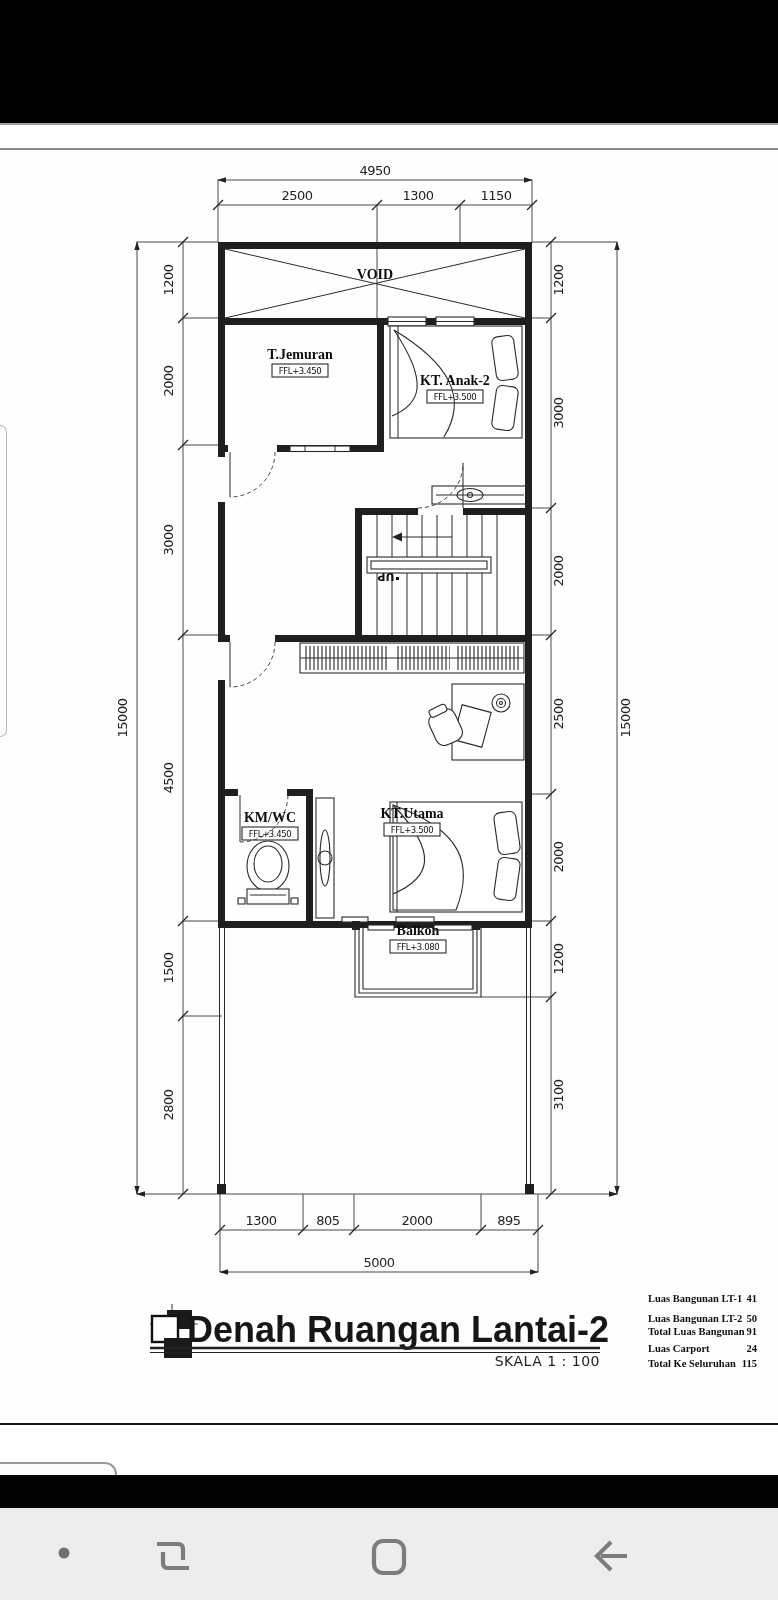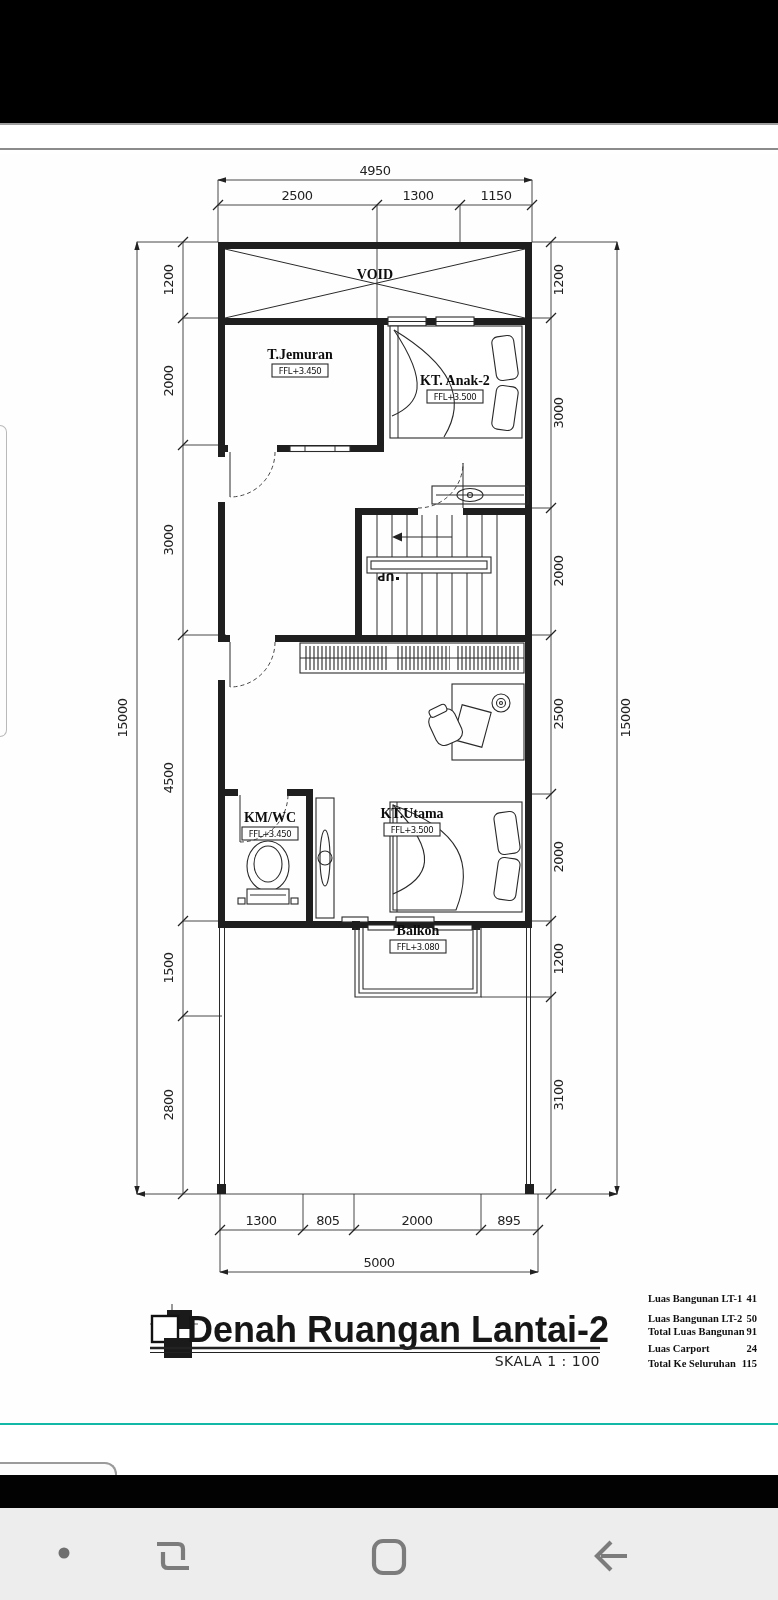--- a/index.html
+++ b/index.html
@@ -2,21 +2,21 @@
 <html><head>
 <meta charset="utf-8">
 <style>
   html,body{margin:0;padding:0;background:#000;}
   .screen{position:relative;width:778px;height:1600px;background:#fff;overflow:hidden;
           font-family:"DejaVu Sans",sans-serif;}
   .statusbar{position:absolute;left:0;top:0;width:778px;height:123px;background:#000;}
   .topband{position:absolute;left:0;top:123px;width:778px;height:27px;background:#fff;
            border-top:2px solid #9e9e9e;border-bottom:2px solid #8b8b8b;box-sizing:border-box;}
   .photo{position:absolute;left:0;top:154px;width:778px;height:1269px;background:#fefefe;
-         border-bottom:2px solid #14b8a6;box-sizing:content-box;}
+         border-bottom:2px solid #0f172a;box-sizing:content-box;}
   .photo svg{display:block;}
   .belowphoto{position:absolute;left:0;top:1425px;width:778px;height:50px;background:#fff;}
   .sheet-tab{position:absolute;left:0;top:1462px;width:117px;height:14px;background:#fbfbfb;
              border-top:2px solid #9a9a9a;border-right:2px solid #9a9a9a;
              border-radius:0 12px 0 0;box-sizing:border-box;}
   .blackstrip{position:absolute;left:0;top:1475px;width:778px;height:33px;background:#020202;}
   .navbar{position:absolute;left:0;top:1508px;width:778px;height:92px;background:#ededed;}
   .edge-tab{position:absolute;left:0;top:425px;width:7px;height:312px;background:#fdfdfd;
             border:1.5px solid #b9b9b9;border-left:none;border-radius:0 9px 9px 0;box-sizing:border-box;}
   

